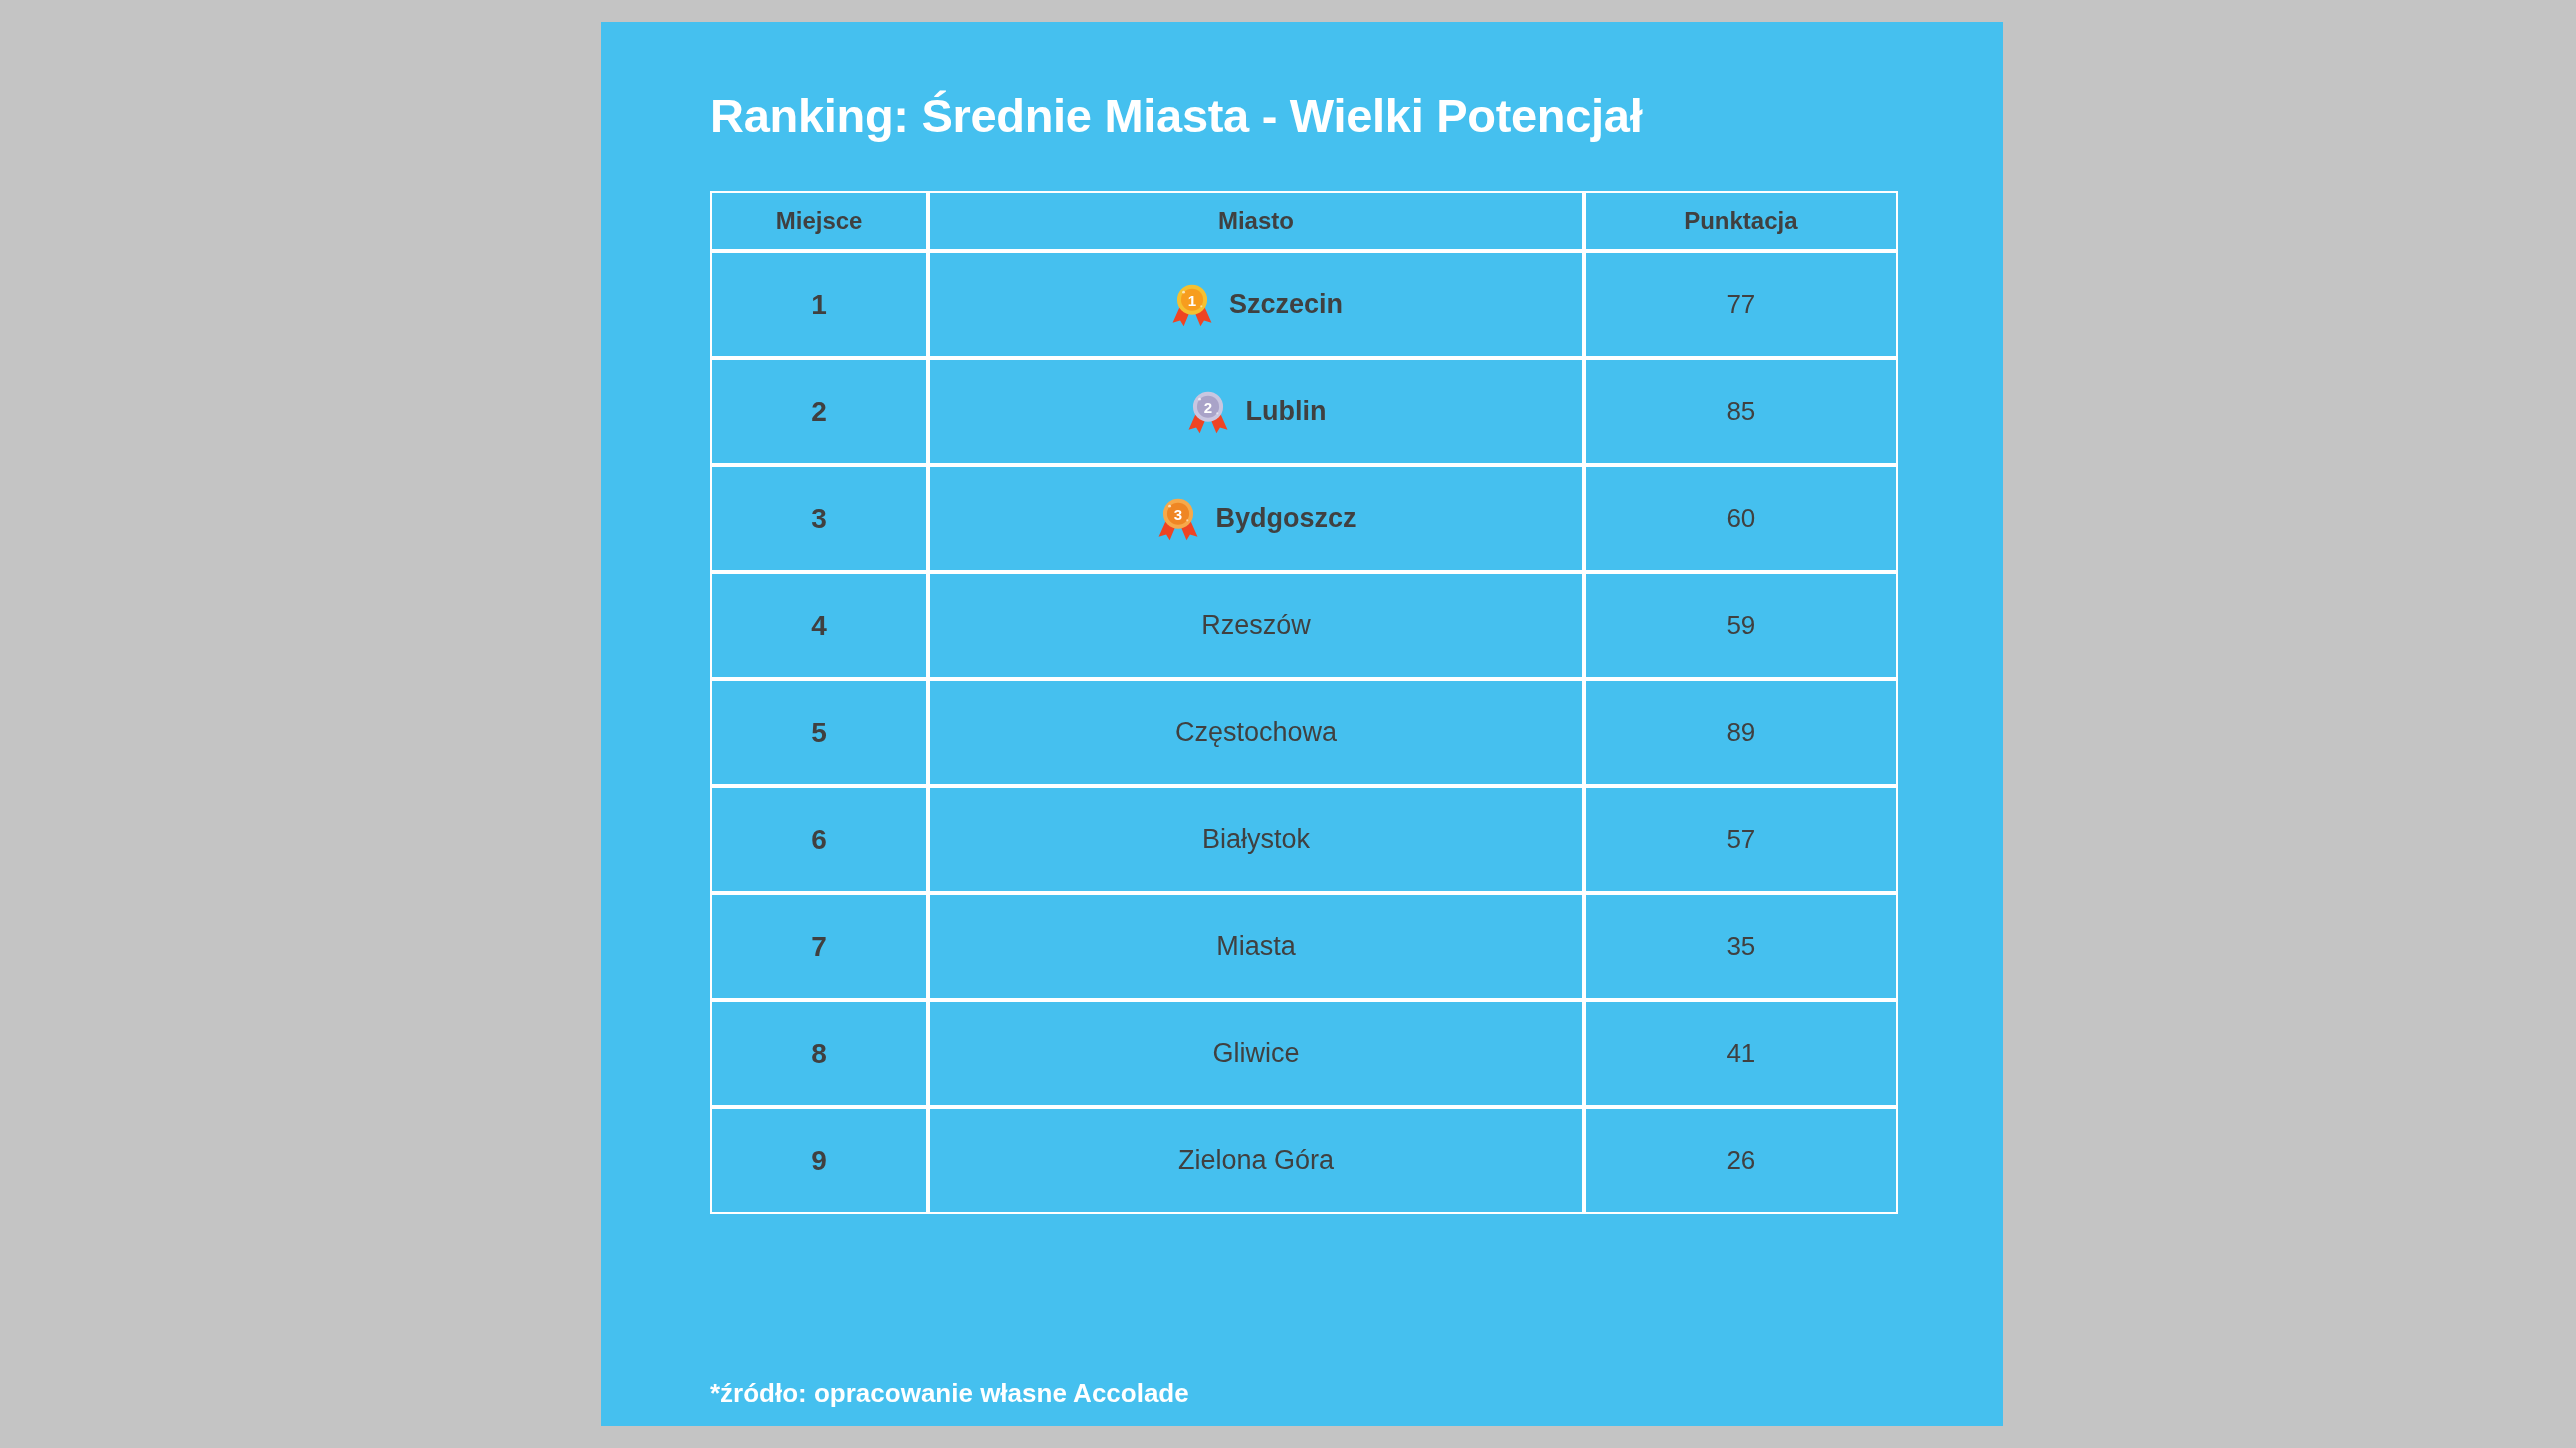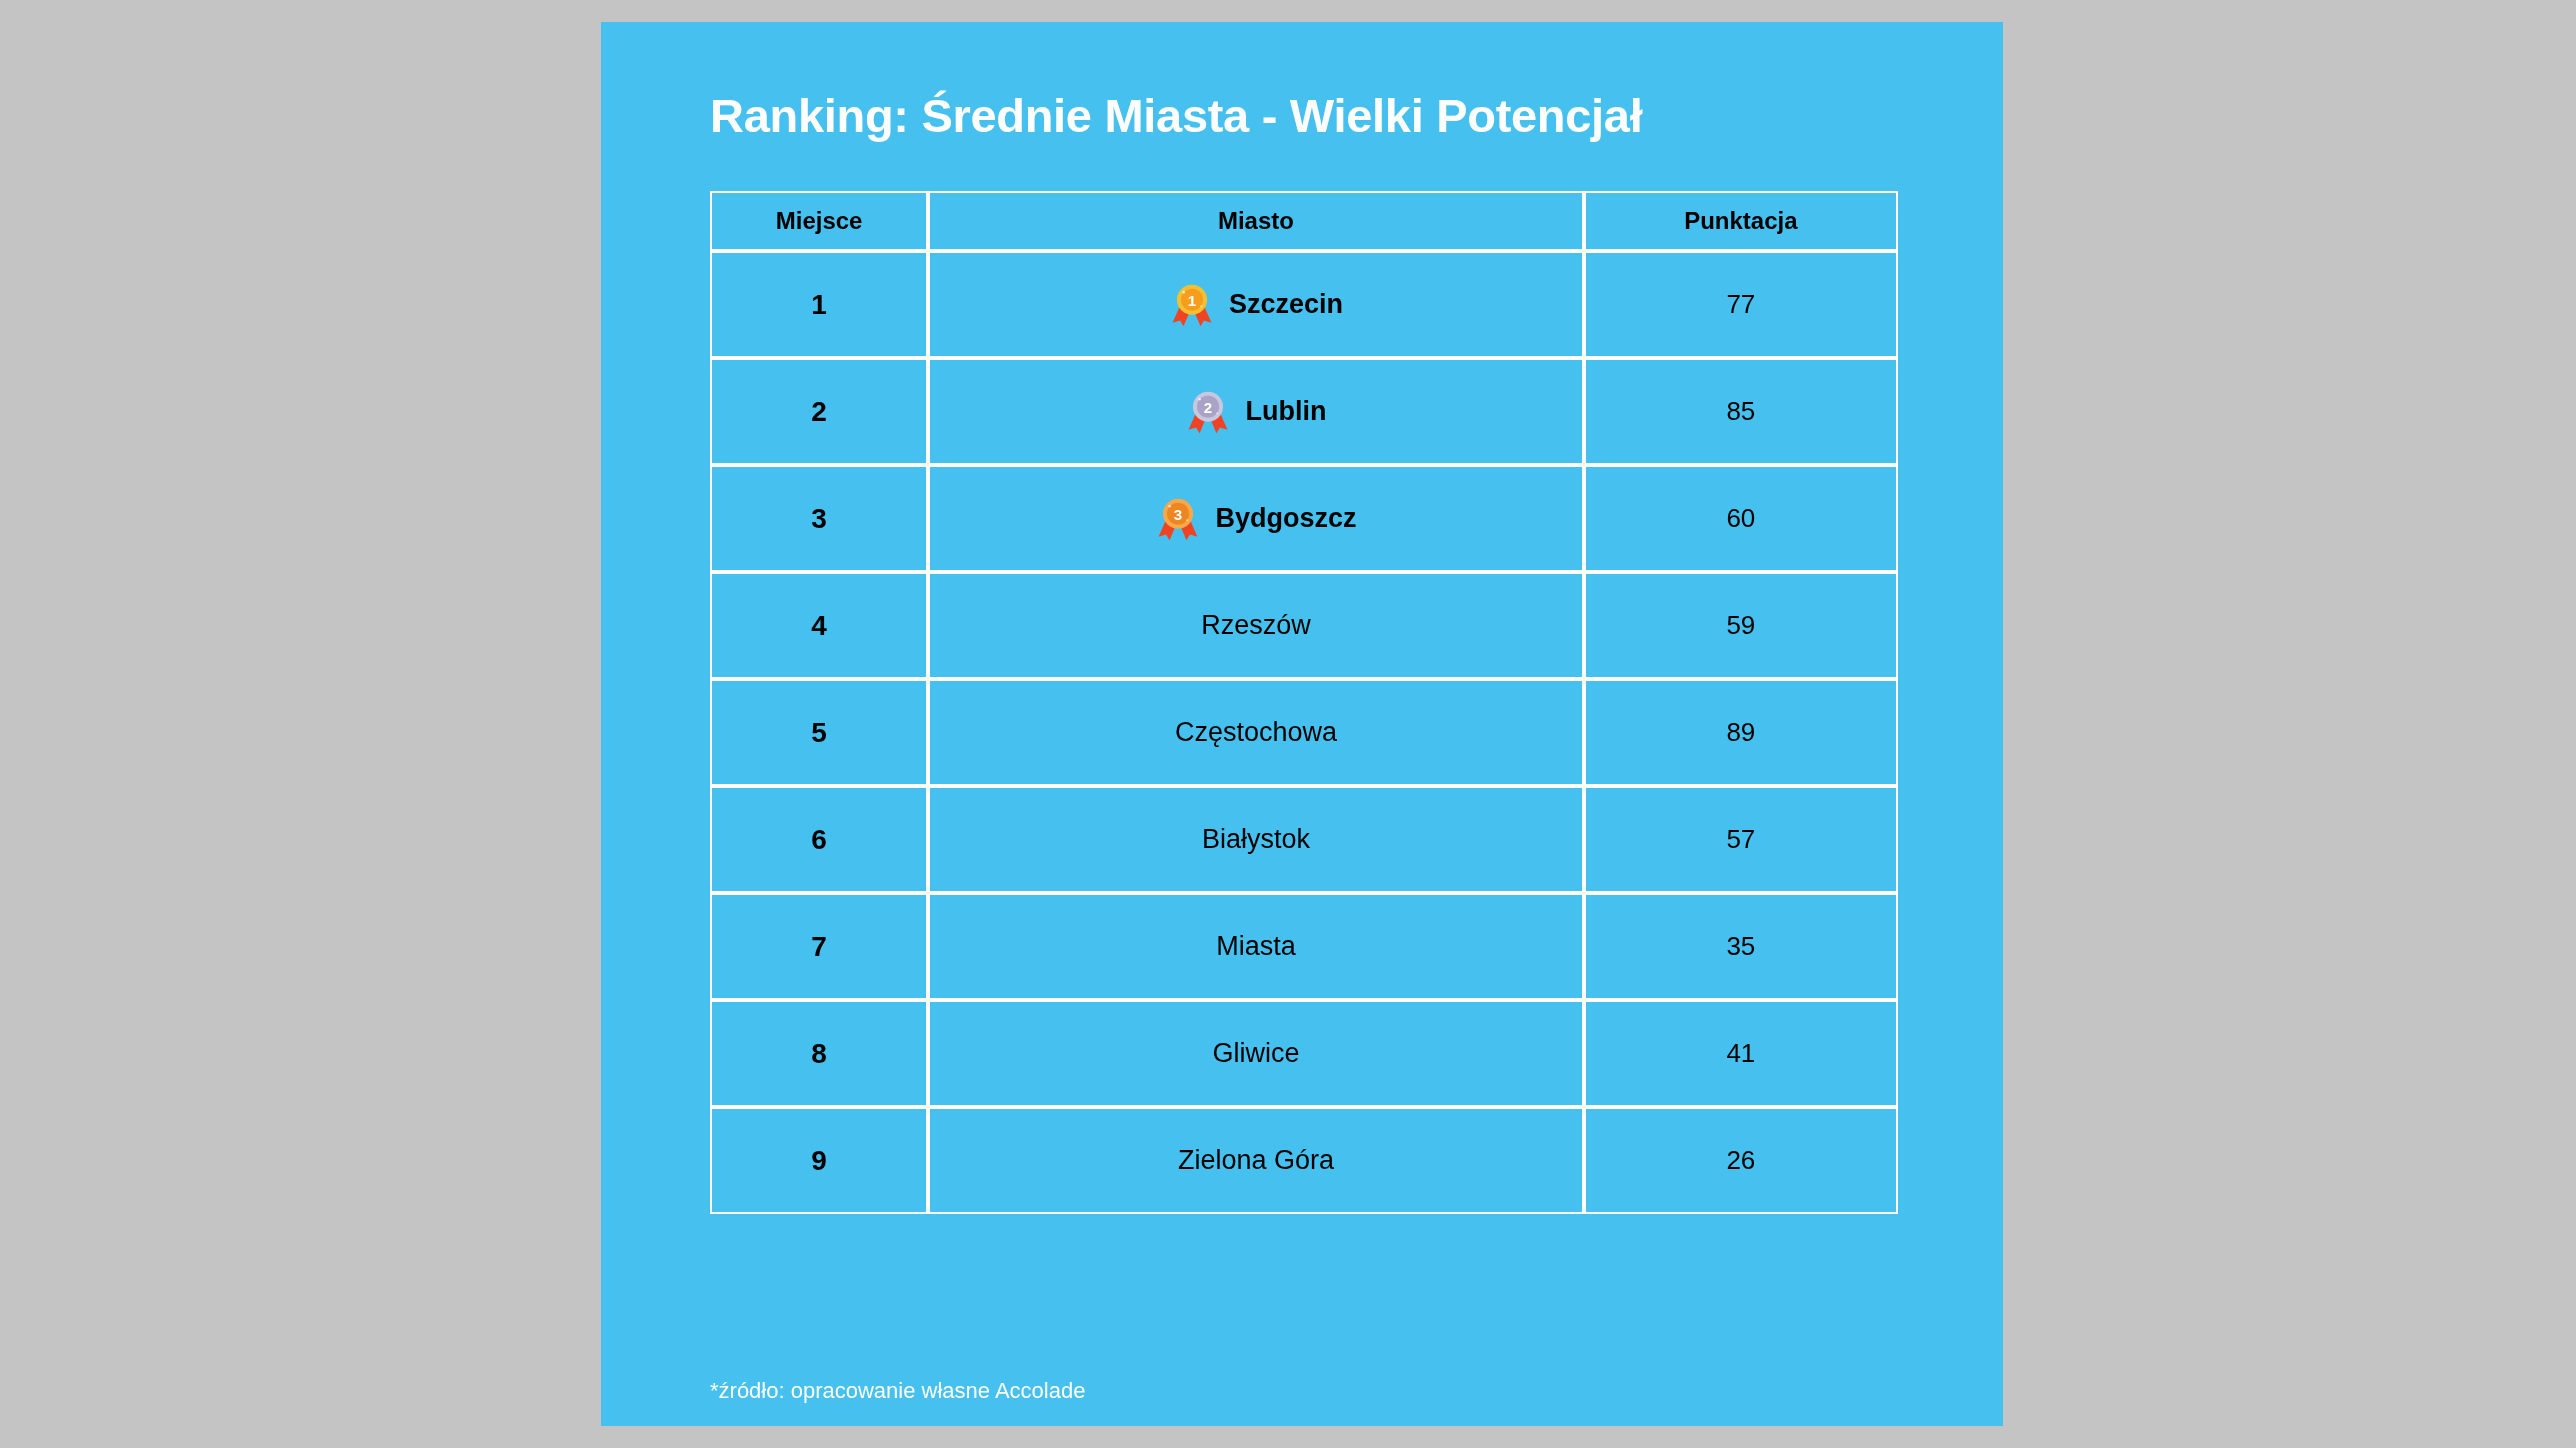--- a/index.html
+++ b/index.html
@@ -54,21 +54,21 @@
     border-collapse: separate;
     border-spacing: 0;
     width: 1188px;
     table-layout: fixed;
   }
 
   table.rank-table td,
   table.rank-table th {
     box-sizing: border-box;
     border: 2.6px solid #ffffff;
-    color: #000000;
+    color: #404040;
     text-align: center;
     vertical-align: middle;
     background: #45c0ef;
   }
 
   col.col-rank  { width: 218px; }
   col.col-city  { width: 655px; }
   col.col-score { width: 314px; }
 
   table.rank-table thead th {
@@ -114,23 +114,23 @@
     height: 46px;
     flex: 0 0 46px;
     display: block;
   }
 
   
   .footnote {
     position: absolute;
     left: 109px;
     top: 1356px;
-    font-size: 22px;
+    font-size: 26px;
     color: #ffffff;
-    font-weight: normal;
+    font-weight: bold;
     white-space: nowrap;
     text-align: center;
   }
 </style>
 </head>
 <body>
 
 <div id="root">
 
   <div class="card">

